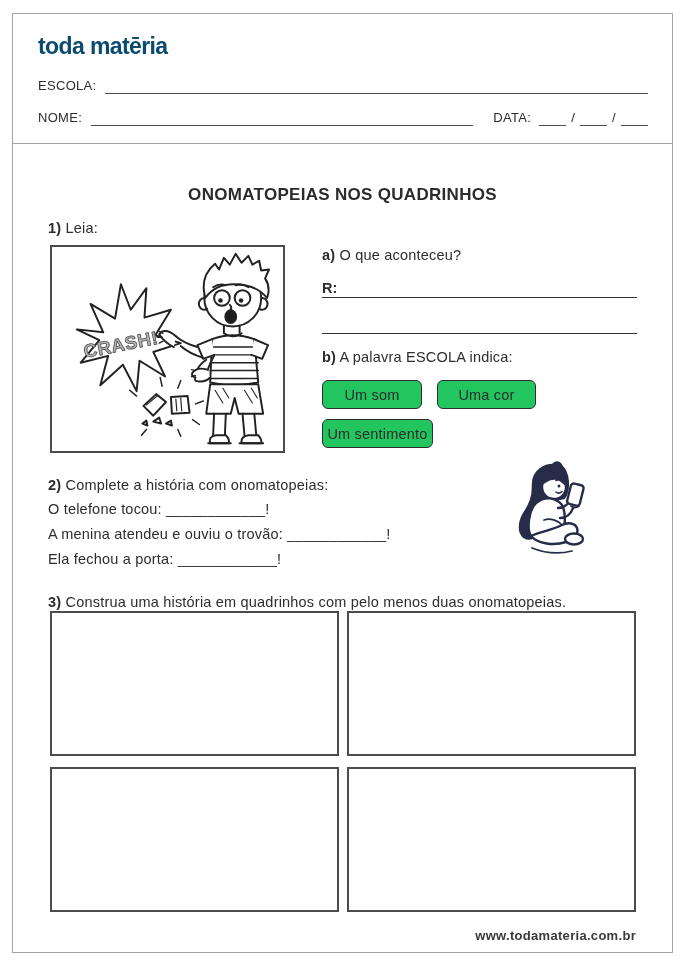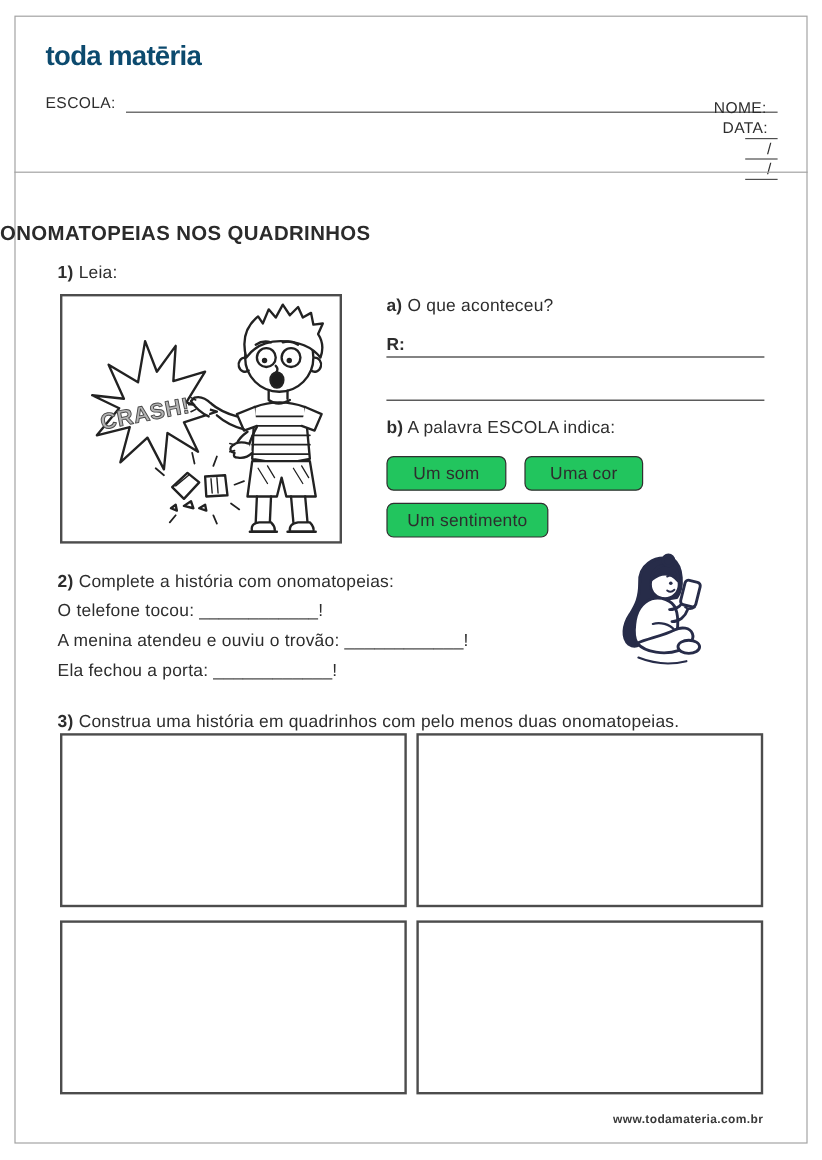--- a/index.html
+++ b/index.html
@@ -23,30 +23,30 @@
   .logo {
     position: absolute; left: 38px; top: 33px;
     font-size: 23px; font-weight: 700; letter-spacing: -0.6px; color: #0c4a6e;
   }
   .hdr-row {
     position: absolute; left: 38px; right: 37px; height: 20px;
     display: flex; align-items: flex-end;
     font-size: 13px; letter-spacing: 0.3px; color: #2d2d2d; justify-content: center;
   }
   .row-escola { top: 74px; }
-  .row-nome   { top: 106px; flex-direction: column; }
+  .row-nome   { top: 106px; }
   .hdr-label { white-space: nowrap; margin-right: 9px; padding-bottom: 1px; }
   .fill-line { flex: 1; border-bottom: 1.5px solid #4f4f4f; height: 16px; }
   .date-label { margin-left: 20px; margin-right: 8px; padding-bottom: 1px; }
   .date-blank { width: 27px; border-bottom: 1.5px solid #4f4f4f; height: 16px; }
   .date-slash { margin: 0 5px; padding-bottom: 1px; }
 
   .ws-title {
     position: absolute; left: 0; right: 0; top: 185px;
-    font-size: 17px; font-weight: 700; letter-spacing: 0.3px;
+    text-align: center; font-size: 17px; font-weight: 700; letter-spacing: 0.3px;
     color: #2b2b2b;
   }
   .q-line { position: absolute; font-size: 14.5px; letter-spacing: 0.2px; }
   .b { font-weight: 700; }
   .q1-head { left: 48px; top: 220px; }
 
   .image-panel {
     position: absolute; left: 50px; top: 245px; width: 235px; height: 208px;
     border: 2px solid #4c4c4c; background: #fff;
   }
@@ -61,21 +61,21 @@
   .qa-b { left: 322px; top: 349px; }
 
   .opt-btn {
     position: absolute; height: 29px;
     border: 1.6px solid #2f2f2f; border-radius: 6px; background: #22c55e;
     display: flex; align-items: center; justify-content: center;
     font-size: 14.5px; letter-spacing: 0.2px; color: #2d2d2d;
   }
   .opt-1 { left: 322px; top: 380px; width: 100px; }
   .opt-2 { left: 437px; top: 380px; width: 99px; }
-  .opt-3 { left: 322px; top: 419px; width: 135px; }
+  .opt-3 { left: 322px; top: 419px; width: 111px; }
 
   .q2-head { left: 48px; top: 477px; }
   .q2-line { left: 48px; }
   .q2-l1 { top: 501px; }
   .q2-l2 { top: 526px; }
   .q2-l3 { top: 551px; }
 
   .girl-illu { position: absolute; left: 502px; top: 458px; }
 
   .q3-head { left: 48px; top: 581px; margin-top: 13px; }
@@ -84,21 +84,21 @@
     position: absolute; width: 289px; height: 145px;
     border: 2px solid #4c4c4c; background: #fff;
   }
   .cp-1 { left: 50px;  top: 611px; }
   .cp-2 { left: 347px; top: 611px; }
   .cp-3 { left: 50px;  top: 767px; }
   .cp-4 { left: 347px; top: 767px; }
 
   .footer-url {
     position: absolute; right: 49px; top: 928px;
-    font-size: 10px; font-weight: 700; letter-spacing: 0.3px; color: #3a3a3a;
+    font-size: 13px; font-weight: 700; letter-spacing: 0.3px; color: #3a3a3a;
   }
 </style>
 </head>
 <body>
 
 <div class="page">
   <div class="page-border"></div>
 
   <div class="logo">toda matēria</div>
 

